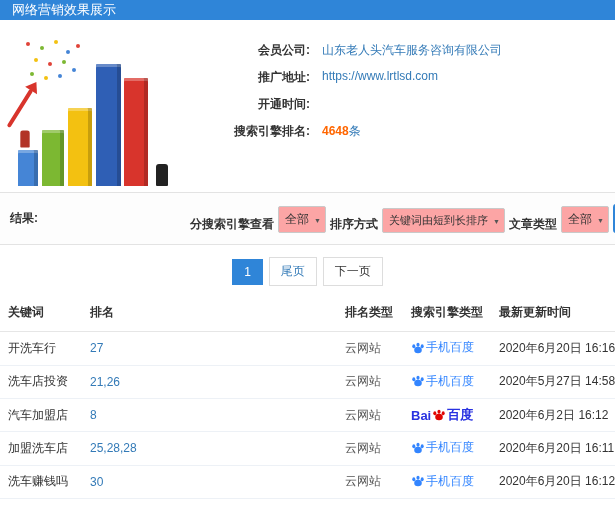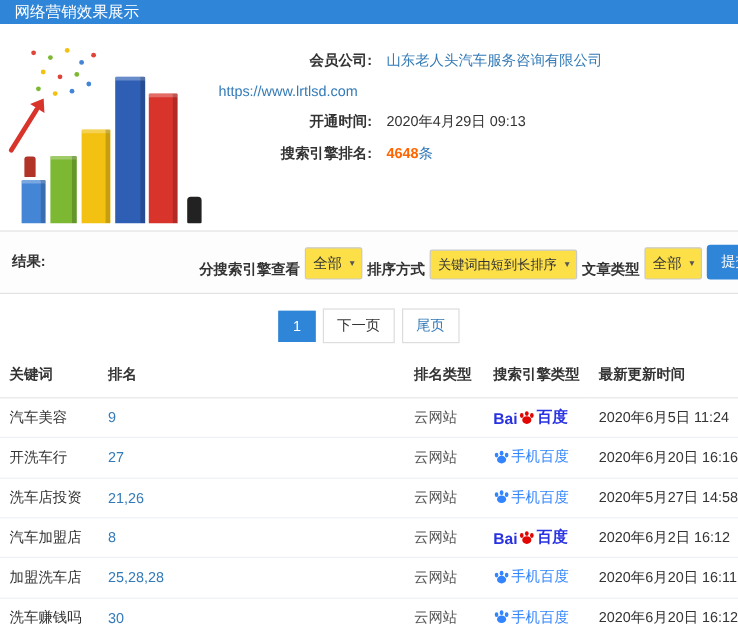--- a/index.html
+++ b/index.html
@@ -42,25 +42,25 @@
   .fig-right{left:152px;bottom:0;}
   
   .info-rows{padding-top:8px;}
   .info-row{display:flex;align-items:flex-start;margin-bottom:10px;}
   .info-label{width:128px;text-align:right;font-weight:bold;margin-right:12px;flex:none;}
   a.link{color:var(--link);text-decoration:none;}
   .orange{color:var(--orange);font-weight:bold;}
   .suffix-link{color:var(--link);}
   
   .filter-bar{display:flex;align-items:center;border-top:1px solid #e3e3e3;
-    border-bottom:1px solid #e3e3e3;padding:11px 10px;background:#fdfdfd;}
+    border-bottom:1px solid #e3e3e3;padding:11px 10px;background:#fdfdfd;gap:24px;}
   .result-label{font-weight:bold;flex:none;}
   .filter-controls{flex:1;display:flex;align-items:flex-end;gap:4px;margin-left:128px;min-width:0;}
   .filter-label{font-weight:bold;flex:none;}
-  .select{position:relative;border:1px solid #c9c9c9;border-radius:2px;background:#fde047;
+  .select{position:relative;border:1px solid #c9c9c9;border-radius:2px;background:#fca5a5;
     padding:4px 16px 4px 6px;cursor:pointer;white-space:nowrap;flex:none;}
   .select .caret{position:absolute;right:4px;top:50%;transform:translateY(-50%);
     font-size:7px;color:#555;}
   .select.wide{font-size:11px;}
   .submit-btn{background:var(--accent);color:#fff;border:none;border-radius:3px;
     padding:6px 12px;font-size:12px;cursor:pointer;margin-left:auto;flex:none;}
   
   .pagination{display:flex;justify-content:center;align-items:center;gap:6px;margin:12px 0 10px;}
   .page{padding:5px 11px;font-size:12px;text-decoration:none;cursor:pointer;}
   .page.current{background:var(--accent);color:#fff;border:1px solid var(--accent);}
@@ -98,25 +98,25 @@
     <span class="bar bar5"></span>
     <span class="figure fig-left"><span class="head"></span><span class="torso" style="display:block"></span></span>
     <span class="figure fig-right"><span class="head"></span><span class="torso" style="display:block"></span></span>
   </div>
   <div class="info-rows">
     <div class="info-row">
       <span class="info-label">会员公司:</span>
       <a class="link" href="#">山东老人头汽车服务咨询有限公司</a>
     </div>
     <div class="info-row">
+      <span class="info-label">推广地址:</span>
       <a class="link" href="#">https://www.lrtlsd.com</a>
     </div>
     <div class="info-row">
       <span class="info-label">开通时间:</span>
-      <span>2020年4月29日 09:13</span>
     </div>
     <div class="info-row">
       <span class="info-label">搜索引擎排名:</span>
       <span>
         <b class="orange">4648</b><span class="suffix-link">条</span>
       </span>
     </div>
   </div>
 </section>
 
@@ -137,22 +137,22 @@
     <div class="select">
       <span>全部</span>
       <span class="caret">▼</span>
     </div>
     <button class="submit-btn">提交</button>
   </div>
 </section>
 
 <nav class="pagination">
   <span class="page current">1</span>
+  <a class="page last">尾页</a>
   <a class="page next">下一页</a>
-  <a class="page last">尾页</a>
 </nav>
 
 <table class="rank-table">
   <colgroup>
       <col style="width:84px">
       <col style="width:255px">
       <col style="width:66px">
       <col style="width:88px">
       <col>
     </colgroup>
@@ -160,79 +160,63 @@
     <tr>
       <th>关键词</th>
       <th>排名</th>
       <th>排名类型</th>
       <th>搜索引擎类型</th>
       <th>最新更新时间</th>
     </tr>
   </thead>
   <tbody id="table-body">
       <tr>
-    <td class="kw">汽车美容</td>
-    <td class="rank">9</td>
+    <td class="kw">开洗车行</td>
+    <td class="rank">27</td>
+    <td class="rtype">云网站</td>
+    <td class="engine"><span class="bd-logo">
+            <svg class="paw" viewBox="0 0 24 24" width="14" height="14">
+              <ellipse cx="12" cy="15.5" rx="6.5" ry="5.5" fill="#3385ff"></ellipse>
+              <ellipse cx="4.8" cy="9" rx="2.6" ry="3.4" fill="#3385ff"></ellipse>
+              <ellipse cx="12" cy="6.3" rx="2.7" ry="3.5" fill="#3385ff"></ellipse>
+              <ellipse cx="19.2" cy="9" rx="2.6" ry="3.4" fill="#3385ff"></ellipse>
+            </svg>
+            <span class="mb-text">手机百度</span>
+          </span></td>
+    <td class="time">2020年6月20日 16:16</td>
+  </tr>
+      <tr>
+    <td class="kw">洗车店投资</td>
+    <td class="rank">21,26</td>
+    <td class="rtype">云网站</td>
+    <td class="engine"><span class="bd-logo">
+            <svg class="paw" viewBox="0 0 24 24" width="14" height="14">
+              <ellipse cx="12" cy="15.5" rx="6.5" ry="5.5" fill="#3385ff"></ellipse>
+              <ellipse cx="4.8" cy="9" rx="2.6" ry="3.4" fill="#3385ff"></ellipse>
+              <ellipse cx="12" cy="6.3" rx="2.7" ry="3.5" fill="#3385ff"></ellipse>
+              <ellipse cx="19.2" cy="9" rx="2.6" ry="3.4" fill="#3385ff"></ellipse>
+            </svg>
+            <span class="mb-text">手机百度</span>
+          </span></td>
+    <td class="time">2020年5月27日 14:58</td>
+  </tr>
+      <tr>
+    <td class="kw">汽车加盟店</td>
+    <td class="rank">8</td>
     <td class="rtype">云网站</td>
     <td class="engine"><span class="bd-logo">
             <span class="bd-text">Bai</span>
             <svg class="paw" viewBox="0 0 24 24" width="14" height="14">
               <ellipse cx="12" cy="15.5" rx="6.5" ry="5.5" fill="#e10601"></ellipse>
               <ellipse cx="4.8" cy="9" rx="2.6" ry="3.4" fill="#e10601"></ellipse>
               <ellipse cx="12" cy="6.3" rx="2.7" ry="3.5" fill="#e10601"></ellipse>
               <ellipse cx="19.2" cy="9" rx="2.6" ry="3.4" fill="#e10601"></ellipse>
             </svg>
             <span class="bd-text">百度</span>
           </span></td>
-    <td class="time">2020年6月5日 11:24</td>
-  </tr>
-      <tr>
-    <td class="kw">开洗车行</td>
-    <td class="rank">27</td>
-    <td class="rtype">云网站</td>
-    <td class="engine"><span class="bd-logo">
-            <svg class="paw" viewBox="0 0 24 24" width="14" height="14">
-              <ellipse cx="12" cy="15.5" rx="6.5" ry="5.5" fill="#3385ff"></ellipse>
-              <ellipse cx="4.8" cy="9" rx="2.6" ry="3.4" fill="#3385ff"></ellipse>
-              <ellipse cx="12" cy="6.3" rx="2.7" ry="3.5" fill="#3385ff"></ellipse>
-              <ellipse cx="19.2" cy="9" rx="2.6" ry="3.4" fill="#3385ff"></ellipse>
-            </svg>
-            <span class="mb-text">手机百度</span>
-          </span></td>
-    <td class="time">2020年6月20日 16:16</td>
-  </tr>
-      <tr>
-    <td class="kw">洗车店投资</td>
-    <td class="rank">21,26</td>
-    <td class="rtype">云网站</td>
-    <td class="engine"><span class="bd-logo">
-            <svg class="paw" viewBox="0 0 24 24" width="14" height="14">
-              <ellipse cx="12" cy="15.5" rx="6.5" ry="5.5" fill="#3385ff"></ellipse>
-              <ellipse cx="4.8" cy="9" rx="2.6" ry="3.4" fill="#3385ff"></ellipse>
-              <ellipse cx="12" cy="6.3" rx="2.7" ry="3.5" fill="#3385ff"></ellipse>
-              <ellipse cx="19.2" cy="9" rx="2.6" ry="3.4" fill="#3385ff"></ellipse>
-            </svg>
-            <span class="mb-text">手机百度</span>
-          </span></td>
-    <td class="time">2020年5月27日 14:58</td>
-  </tr>
-      <tr>
-    <td class="kw">汽车加盟店</td>
-    <td class="rank">8</td>
-    <td class="rtype">云网站</td>
-    <td class="engine"><span class="bd-logo">
-            <span class="bd-text">Bai</span>
-            <svg class="paw" viewBox="0 0 24 24" width="14" height="14">
-              <ellipse cx="12" cy="15.5" rx="6.5" ry="5.5" fill="#e10601"></ellipse>
-              <ellipse cx="4.8" cy="9" rx="2.6" ry="3.4" fill="#e10601"></ellipse>
-              <ellipse cx="12" cy="6.3" rx="2.7" ry="3.5" fill="#e10601"></ellipse>
-              <ellipse cx="19.2" cy="9" rx="2.6" ry="3.4" fill="#e10601"></ellipse>
-            </svg>
-            <span class="bd-text">百度</span>
-          </span></td>
     <td class="time">2020年6月2日 16:12</td>
   </tr>
       <tr>
     <td class="kw">加盟洗车店</td>
     <td class="rank">25,28,28</td>
     <td class="rtype">云网站</td>
     <td class="engine"><span class="bd-logo">
             <svg class="paw" viewBox="0 0 24 24" width="14" height="14">
               <ellipse cx="12" cy="15.5" rx="6.5" ry="5.5" fill="#3385ff"></ellipse>
               <ellipse cx="4.8" cy="9" rx="2.6" ry="3.4" fill="#3385ff"></ellipse>

